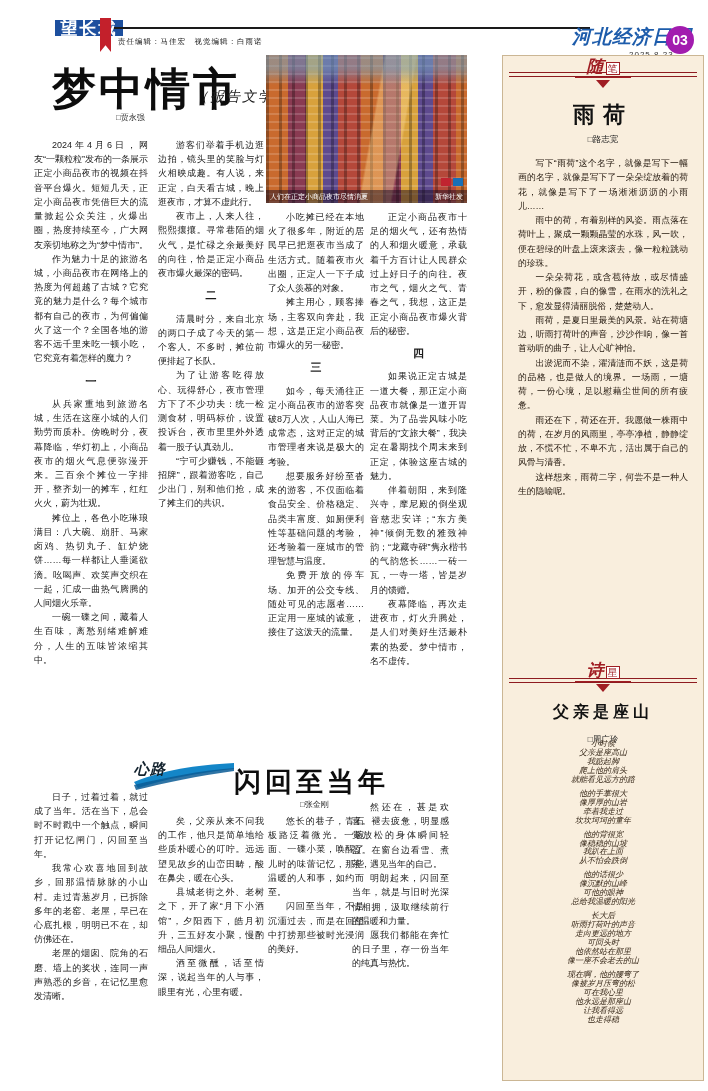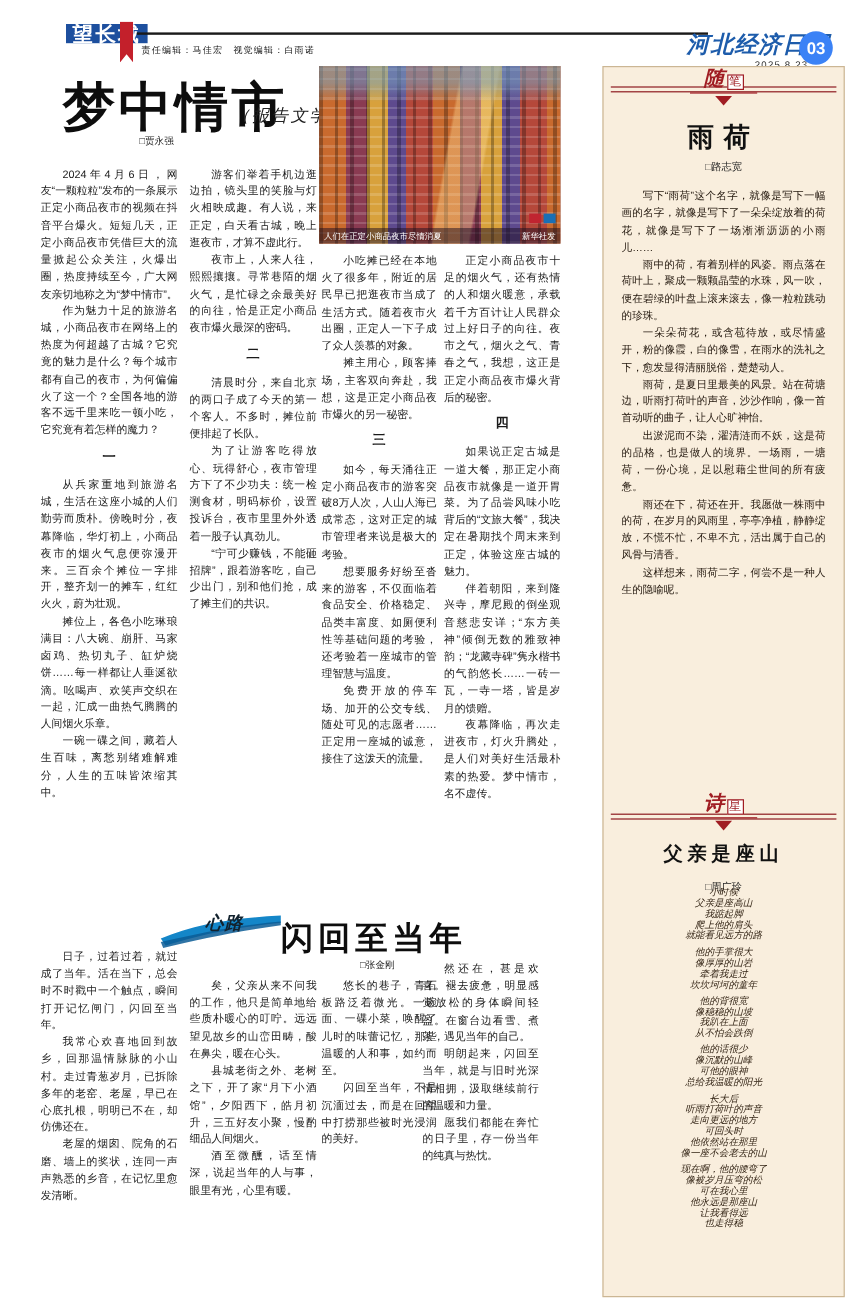--- a/index.html
+++ b/index.html
@@ -12,21 +12,21 @@
   
   .masthead{left:30px;top:20px;width:68px;height:16px;background:#1d4f9e;color:#fff;
     font-size:17px;font-weight:bold;display:flex;align-items:center;justify-content:center;
     letter-spacing:2px;margin-left:25px;}
   .ribbon{left:100px;top:18px;width:11px;height:34px;background:#c3202b;
     clip-path:polygon(0 0,100% 0,100% 100%,50% 80%,0 100%);}
   .top-rule{left:114px;top:27px;width:476px;height:2px;background:#1a1a1a;}
   .editors{left:118px;top:37px;font-size:7.5px;color:#222;letter-spacing:1px;}
   .paper-name{left:572px;top:24px;font-size:19px;color:#1d5cab;font-weight:bold;
     font-style:italic;font-family:"DejaVu Serif",serif;letter-spacing:1px;}
-  .page-circle{left:666px;top:26px;width:28px;height:28px;border-radius:50%;background:#3b82f6;
+  .page-circle{left:666px;top:26px;width:28px;height:28px;border-radius:50%;background:#a21caf;
     color:#fff;font-size:14px;font-weight:bold;display:flex;align-items:center;justify-content:center;}
   .edition-date{left:629px;top:50px;font-size:8px;color:#333;letter-spacing:1px;}
 
   
   .m-title{left:52px;top:60px;font-size:44px;font-weight:bold;color:#0d0d0d;letter-spacing:3px;}
   .m-genre{left:194px;top:88px;font-size:14px;font-style:italic;color:#222;
     font-family:"DejaVu Serif",serif;letter-spacing:2px;}
   .m-author{left:116px;top:112px;font-size:8px;color:#222;}
 
   .photo{left:266px;top:55px;width:201px;height:148px;overflow:hidden;
@@ -48,21 +48,21 @@
   .c2{left:158px;top:138px;width:106px;height:618px;}
   .c3{left:268px;top:210px;width:96px;height:546px;}
   .c4{left:370px;top:210px;width:97px;height:546px;}
   .para{text-indent:2em;margin:0;}
   .sec-mark{text-align:center;font-weight:bold;font-size:11px;margin:7px 0;text-indent:0;}
   .stanza-gap{height:5px;}
 
   
   .f-logo{left:132px;top:760px;width:104px;height:34px;}
   .f-logo-text{position:absolute;left:2px;top:0;font-size:15px;font-weight:bold;font-style:italic;
-    color:#12222e;font-family:"DejaVu Serif",serif;letter-spacing:1px;margin-left:37px;}
+    color:#12222e;font-family:"DejaVu Serif",serif;letter-spacing:1px;}
   .f-title{left:234px;top:764px;font-size:27px;font-weight:bold;letter-spacing:4px;color:#0d0d0d;}
   .f-author{left:300px;top:799px;font-size:8px;color:#222;}
   .fc1{left:34px;top:790px;width:114px;height:280px;}
   .fc2{left:158px;top:814px;width:106px;height:256px;}
   .fc3{left:268px;top:814px;width:96px;height:256px;}
   .fc4{left:352px;top:800px;width:97px;height:270px;}
 
   
   .sb{left:502px;top:55px;width:202px;height:1026px;background:#f9eedd;border:1px solid #cbb694;
     box-sizing:border-box;}

